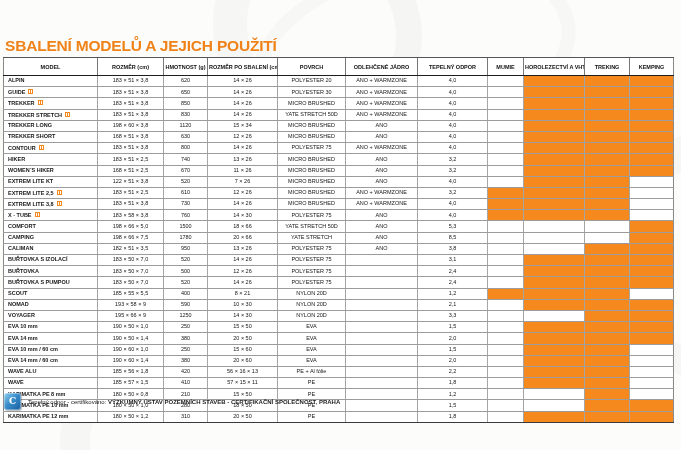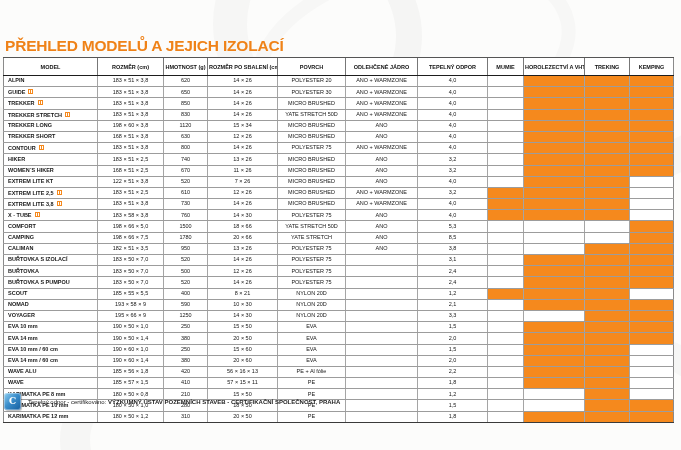--- a/index.html
+++ b/index.html
@@ -61,21 +61,21 @@
   .footer-text .b{font-weight:bold;}
 </style>
 </head>
 <body style="--orange: #f5891d;">
 
 <div class="swoosh sw1"></div>
 <div class="swoosh sw2"></div>
 <div class="swoosh sw3"></div>
 <div class="swoosh sw4"></div>
 
-<div class="page-title" style="color: rgb(239, 130, 24);">PŘEHLED MODELŮ A JEJICH IZOLACÍ</div>
+<div class="page-title" style="color: rgb(239, 130, 24);">SBALENÍ MODELŮ A JEJICH POUŽITÍ</div>
 
 <div class="tbl-wrap">
   <table>
     <colgroup>
       <col style="width:94px">
         <col style="width:66px">
         <col style="width:44px">
         <col style="width:70px">
       <col style="width:68px">
         <col style="width:72px">

